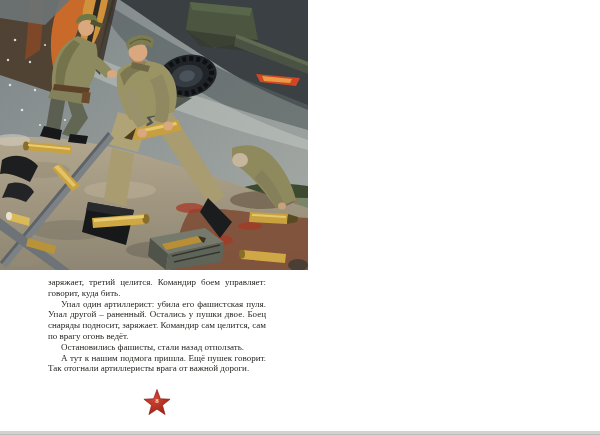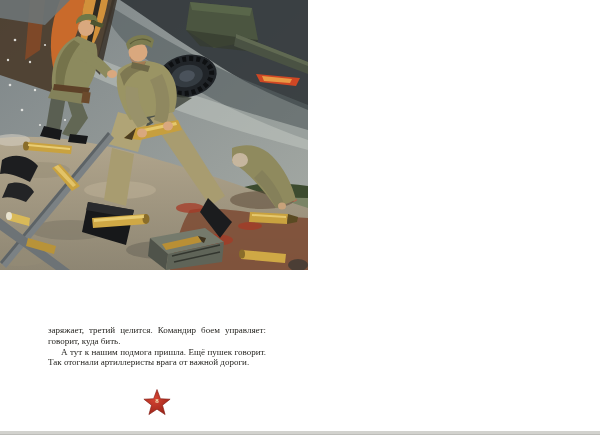--- a/index.html
+++ b/index.html
@@ -11,21 +11,21 @@
   .spread{position:absolute;inset:0;}
   .page{position:absolute;top:0;bottom:0;}
   .page.left{left:0;width:300px;}
   .page.right{left:300px;width:300px;}
 
   
   .illustration{position:absolute;left:0;top:0;width:308px;height:270px;overflow:hidden;}
   .illustration svg{display:block;}
 
   
-  .text-block{position:absolute;color:#262521;text-align:justify;margin-top:48px;}
+  .text-block{position:absolute;color:#262521;text-align:justify;}
   .text-block .para{margin:0;text-indent:13px;}
   .left-text{left:48px;top:277px;width:218px;font-size:9px;line-height:10.8px;}
   .left-text .para:first-child{text-indent:0;}
 
   
   .page-star{position:absolute;width:30px;height:30px;}
   .page-star.star-left{left:142px;top:388px;}
   .page-star .num{
     position:absolute;left:0;top:9px;width:30px;text-align:center;
     font-size:7px;font-weight:bold;color:#f2e2b6;
@@ -208,20 +208,22 @@
           <path d="M172,256 L220,245 M174,262 L220,252" stroke="#33362f" stroke-width="1.4" fill="none"></path>
           <path d="M162,244 L198,236 L202,242 L166,250 Z" fill="#b98f35"></path>
           <path d="M198,236 L206,238 L204,243 L202,242 Z" fill="#3f3420"></path>
           <ellipse cx="298" cy="265" rx="10" ry="6" fill="#3f3a33" opacity="0.8"></ellipse>
         </g>
       </svg>
     </div>
 
     <div class="text-block left-text">
         <p class="para">заряжает, третий целится. Командир боем управляет: говорит, куда бить.</p>
+        <p class="para">Упал один артиллерист: убила его фашистская пуля. Упал другой – раненный. Остались у пушки двое. Боец снаряды подносит, заряжает. Командир сам целится, сам по врагу огонь ведёт.</p>
+        <p class="para">Остановились фашисты, стали назад отползать.</p>
         <p class="para">А тут к нашим подмога пришла. Ещё пушек говорит. Так отогнали артиллеристы врага от важной дороги.</p>
       </div>
 
     <div class="page-star star-left">
       <svg viewBox="0 0 30 30" width="30" height="30">
         <polygon points="15,1.5 18.4,10.7 28.1,11.2 20.5,17.2 23.1,26.6 15,21.2 6.9,26.6 9.5,17.2 1.9,11.2 11.6,10.7" fill="url(#starg2)" stroke="#7e150e" stroke-width="0.6"></polygon>
         <defs>
           <radialGradient id="starg2" cx="0.4" cy="0.35" r="0.85">
             <stop offset="0" stop-color="#d64433"></stop>
             <stop offset="1" stop-color="#8f1d13"></stop>

